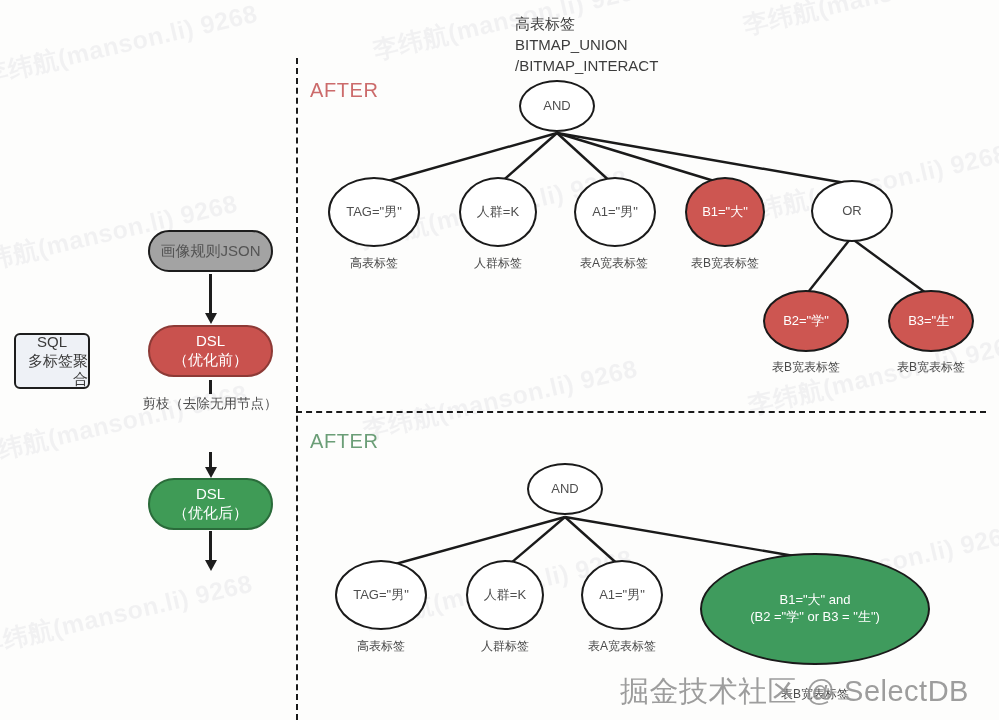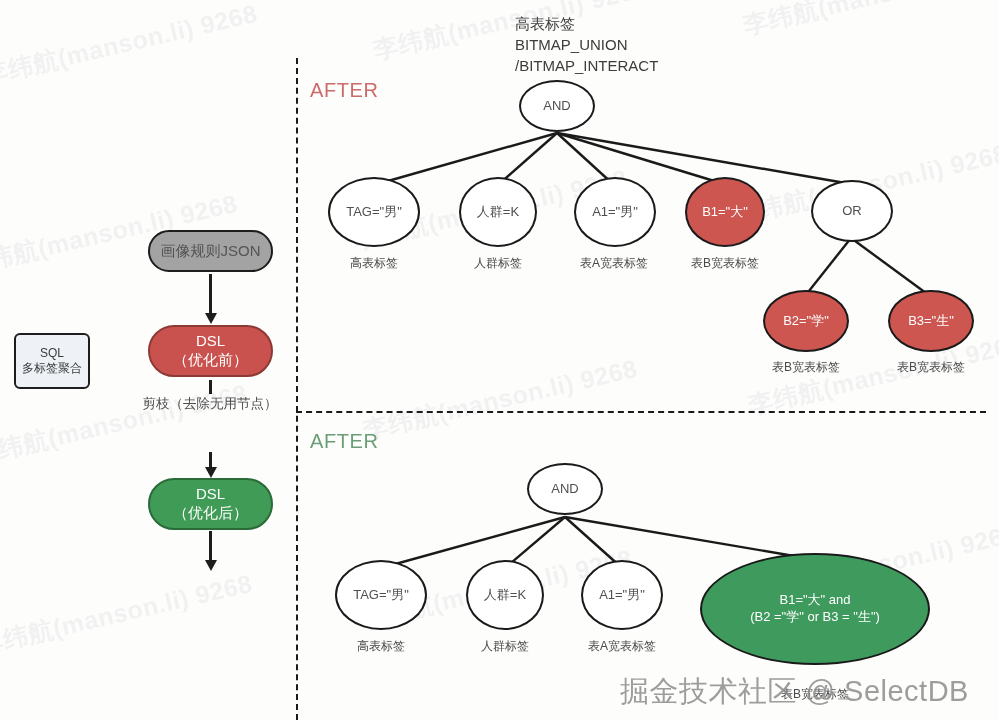--- a/index.html
+++ b/index.html
@@ -111,21 +111,21 @@
   .flow-box.white { background: #a3a3a3; color: #545454; }
   .flow-box.red   { background: #c9524e; color: #ffffff; border-color: #8d3a36; }
   .flow-box.green { background: #3f9b56; color: #ffffff; border-color: #2a6b3a; }
 
   #sql-engine-box {
     left: 14px; top: 333px;
     width: 76px; height: 56px;
     border-radius: 6px;
     background: #eef1f6;
     color: #3a3a3a;
-    font-size: 12px;
+    font-size: 15px;
     border-width: 2px;
     text-align: right;
   }
 
   #node-json { left: 148px; top: 230px; width: 125px; height: 42px; }
   #node-dsl-before { left: 148px; top: 325px; width: 125px; height: 52px; }
   #node-dsl-after  { left: 148px; top: 478px; width: 125px; height: 52px; }
   #node-doris-sql  { left: 148px; top: 572px; width: 125px; height: 46px; }
 
   .flow-arrow {

